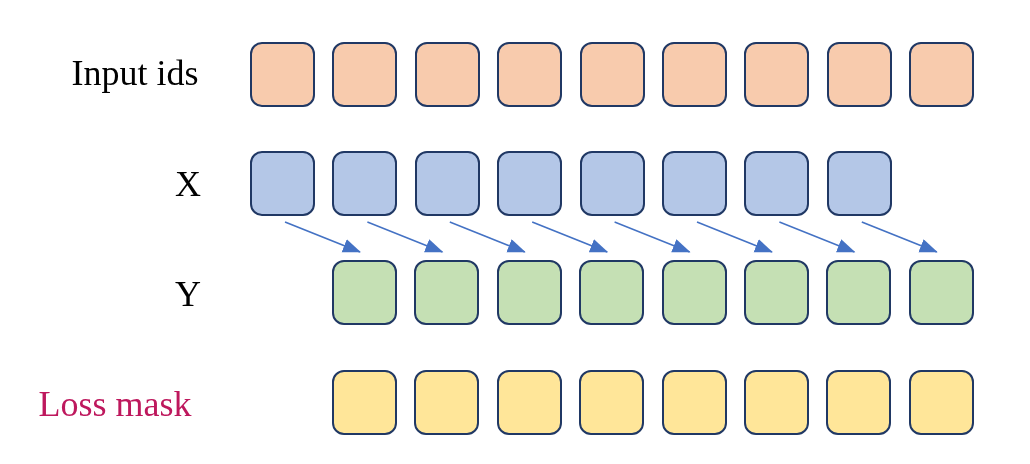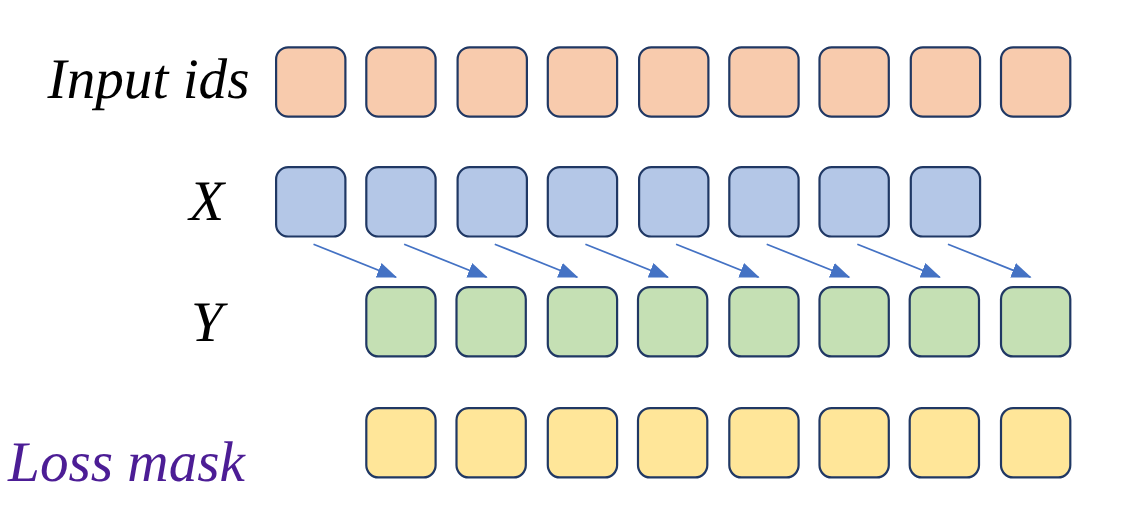--- a/index.html
+++ b/index.html
@@ -11,26 +11,25 @@
     position: relative;
     width: 1030px;
     height: 464px;
     background: #ffffff;
     font-family: "Liberation Serif", serif;
     overflow: hidden;
   }
   .row-label {
     position: absolute;
     transform: translate(-50%, -50%);
-    font-size: 52px;
+    font-size: 36px;
     line-height: 1;
     color: #000000;
     white-space: nowrap;
     user-select: none;
-    font-style: italic;
   }
   .token-square {
     position: absolute;
     box-sizing: border-box;
   }
   .arrows-layer {
     position: absolute;
     left: 0;
     top: 0;
     width: 1030px;
@@ -78,21 +77,21 @@
     <div class="token-square" style="left: 826.8px; top: 151px; width: 65px; height: 65px; border-radius: 12px; border: 2.25px solid rgb(32, 56, 100); background: rgb(180, 199, 231);"></div>
     <div class="row-label" style="left: 188px; top: 294px; color: rgb(0, 0, 0);">Y</div>
     <div class="token-square" style="left: 332px; top: 260px; width: 65px; height: 65px; border-radius: 12px; border: 2.25px solid rgb(32, 56, 100); background: rgb(197, 224, 180);"></div>
     <div class="token-square" style="left: 414.4px; top: 260px; width: 65px; height: 65px; border-radius: 12px; border: 2.25px solid rgb(32, 56, 100); background: rgb(197, 224, 180);"></div>
     <div class="token-square" style="left: 496.8px; top: 260px; width: 65px; height: 65px; border-radius: 12px; border: 2.25px solid rgb(32, 56, 100); background: rgb(197, 224, 180);"></div>
     <div class="token-square" style="left: 579.2px; top: 260px; width: 65px; height: 65px; border-radius: 12px; border: 2.25px solid rgb(32, 56, 100); background: rgb(197, 224, 180);"></div>
     <div class="token-square" style="left: 661.6px; top: 260px; width: 65px; height: 65px; border-radius: 12px; border: 2.25px solid rgb(32, 56, 100); background: rgb(197, 224, 180);"></div>
     <div class="token-square" style="left: 744px; top: 260px; width: 65px; height: 65px; border-radius: 12px; border: 2.25px solid rgb(32, 56, 100); background: rgb(197, 224, 180);"></div>
     <div class="token-square" style="left: 826.4px; top: 260px; width: 65px; height: 65px; border-radius: 12px; border: 2.25px solid rgb(32, 56, 100); background: rgb(197, 224, 180);"></div>
     <div class="token-square" style="left: 908.8px; top: 260px; width: 65px; height: 65px; border-radius: 12px; border: 2.25px solid rgb(32, 56, 100); background: rgb(197, 224, 180);"></div>
-    <div class="row-label" style="left: 115px; top: 404px; color: #4c1d95; margin-top: 17px;">Loss mask</div>
+    <div class="row-label" style="left: 115px; top: 404px; color: #be185d;">Loss mask</div>
     <div class="token-square" style="left: 332px; top: 370px; width: 65px; height: 65px; border-radius: 12px; border: 2.25px solid rgb(32, 56, 100); background: rgb(255, 230, 153);"></div>
     <div class="token-square" style="left: 414.4px; top: 370px; width: 65px; height: 65px; border-radius: 12px; border: 2.25px solid rgb(32, 56, 100); background: rgb(255, 230, 153);"></div>
     <div class="token-square" style="left: 496.8px; top: 370px; width: 65px; height: 65px; border-radius: 12px; border: 2.25px solid rgb(32, 56, 100); background: rgb(255, 230, 153);"></div>
     <div class="token-square" style="left: 579.2px; top: 370px; width: 65px; height: 65px; border-radius: 12px; border: 2.25px solid rgb(32, 56, 100); background: rgb(255, 230, 153);"></div>
     <div class="token-square" style="left: 661.6px; top: 370px; width: 65px; height: 65px; border-radius: 12px; border: 2.25px solid rgb(32, 56, 100); background: rgb(255, 230, 153);"></div>
     <div class="token-square" style="left: 744px; top: 370px; width: 65px; height: 65px; border-radius: 12px; border: 2.25px solid rgb(32, 56, 100); background: rgb(255, 230, 153);"></div>
     <div class="token-square" style="left: 826.4px; top: 370px; width: 65px; height: 65px; border-radius: 12px; border: 2.25px solid rgb(32, 56, 100); background: rgb(255, 230, 153);"></div>
     <div class="token-square" style="left: 908.8px; top: 370px; width: 65px; height: 65px; border-radius: 12px; border: 2.25px solid rgb(32, 56, 100); background: rgb(255, 230, 153);"></div>
   </div>
 

